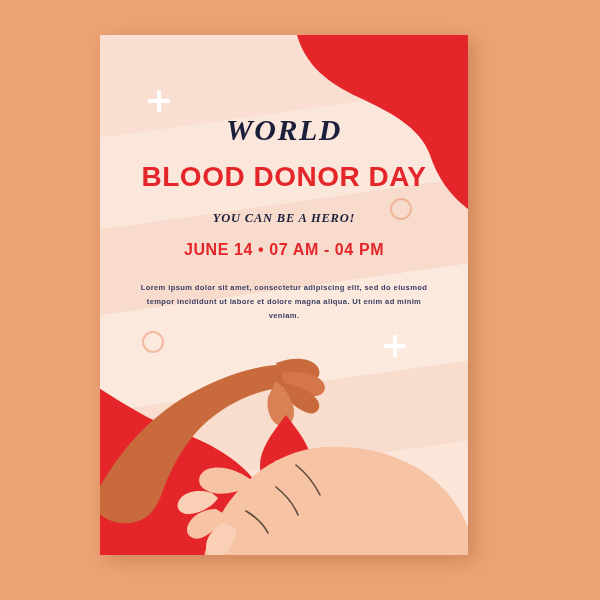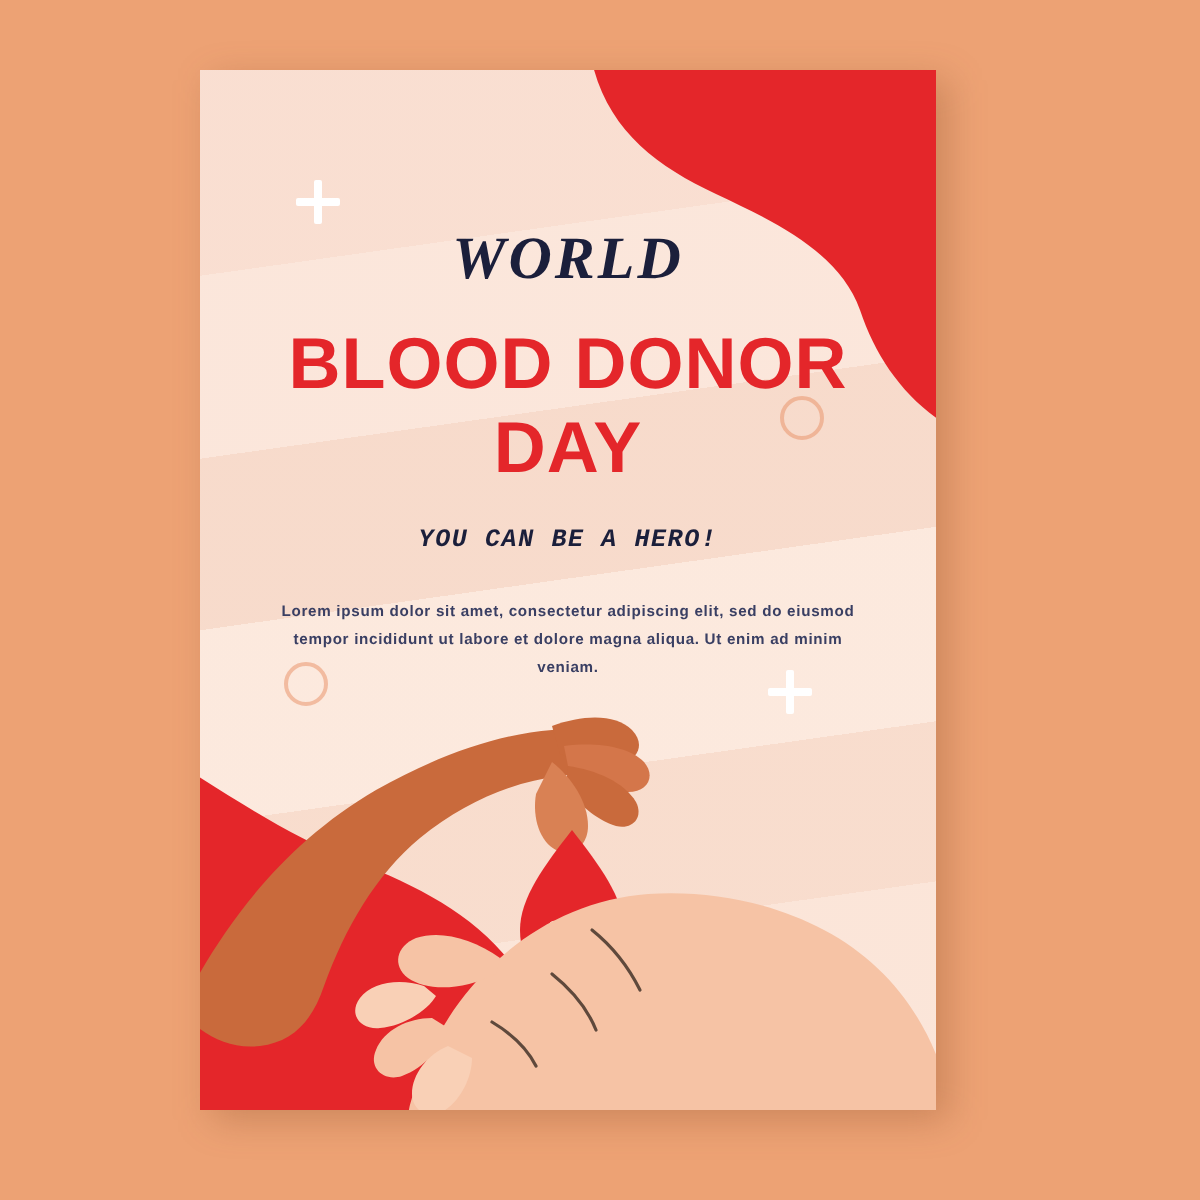--- a/index.html
+++ b/index.html
@@ -105,27 +105,27 @@
     font-style: italic;
     font-weight: bold;
     font-size: 30px;
     letter-spacing: 1.5px;
     color: #1b1f3b;
     margin: 0;
   }
   .title-main {
     font-family: "Liberation Sans", sans-serif;
     font-weight: bold;
-    font-size: 36px;
+    font-size: 28px;
     letter-spacing: 0.5px;
     color: #e4262a;
     margin: 14px 0 0 0;
   }
   .subtitle {
-    font-family: Liberation Mono, monospace;
+    font-family: Liberation Serif, serif;
     font-style: italic;
     font-weight: bold;
     font-size: 12.5px;
     letter-spacing: 0.8px;
     color: #1b1f3b;
     margin: 18px 0 0 0;
   }
   .datetime {
     font-family: "Liberation Sans", sans-serif;
     font-weight: bold;
@@ -180,20 +180,21 @@
         <span class="v"></span>
     </div>
     <div class="ring" style="left:290px; top:163px; width:18px; height:18px;"></div>
     <div class="ring" style="left:42px; top:296px; width:18px; height:18px;"></div>
     <div class="ring" style="left:288px; top:478px; width:14px; height:14px;"></div>
 
     <div class="text-block">
       <p class="title-world">WORLD</p>
       <p class="title-main">BLOOD DONOR DAY</p>
       <p class="subtitle">YOU CAN BE A HERO!</p>
+      <p class="datetime">JUNE 14 • 07 AM - 04 PM</p>
       <p class="body-copy">Lorem ipsum dolor sit amet, consectetur adipiscing elit, sed do eiusmod tempor incididunt ut labore et dolore magna aliqua. Ut enim ad minim veniam.</p>
     </div>
 
     <svg class="illustration" viewBox="0 0 368 240">
 
       <g>
         <path d="M-10,190 C10,150 40,108 88,80 C120,62 150,52 176,50
                  C188,49 196,52 200,58 L200,64
                  C198,70 190,72 180,73 C156,76 132,86 110,104
                  C88,122 72,150 62,178 C56,196 46,206 30,208

